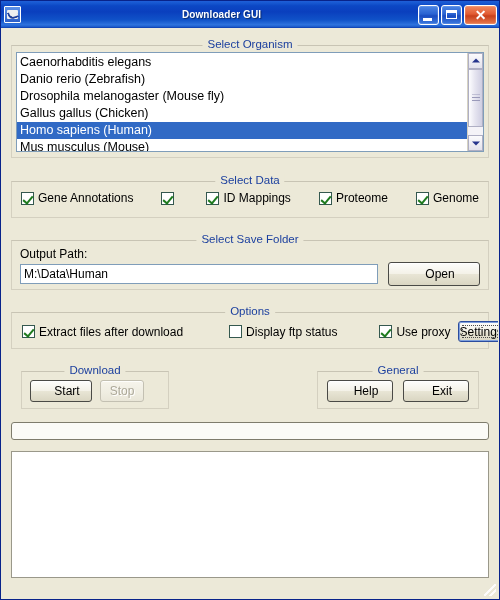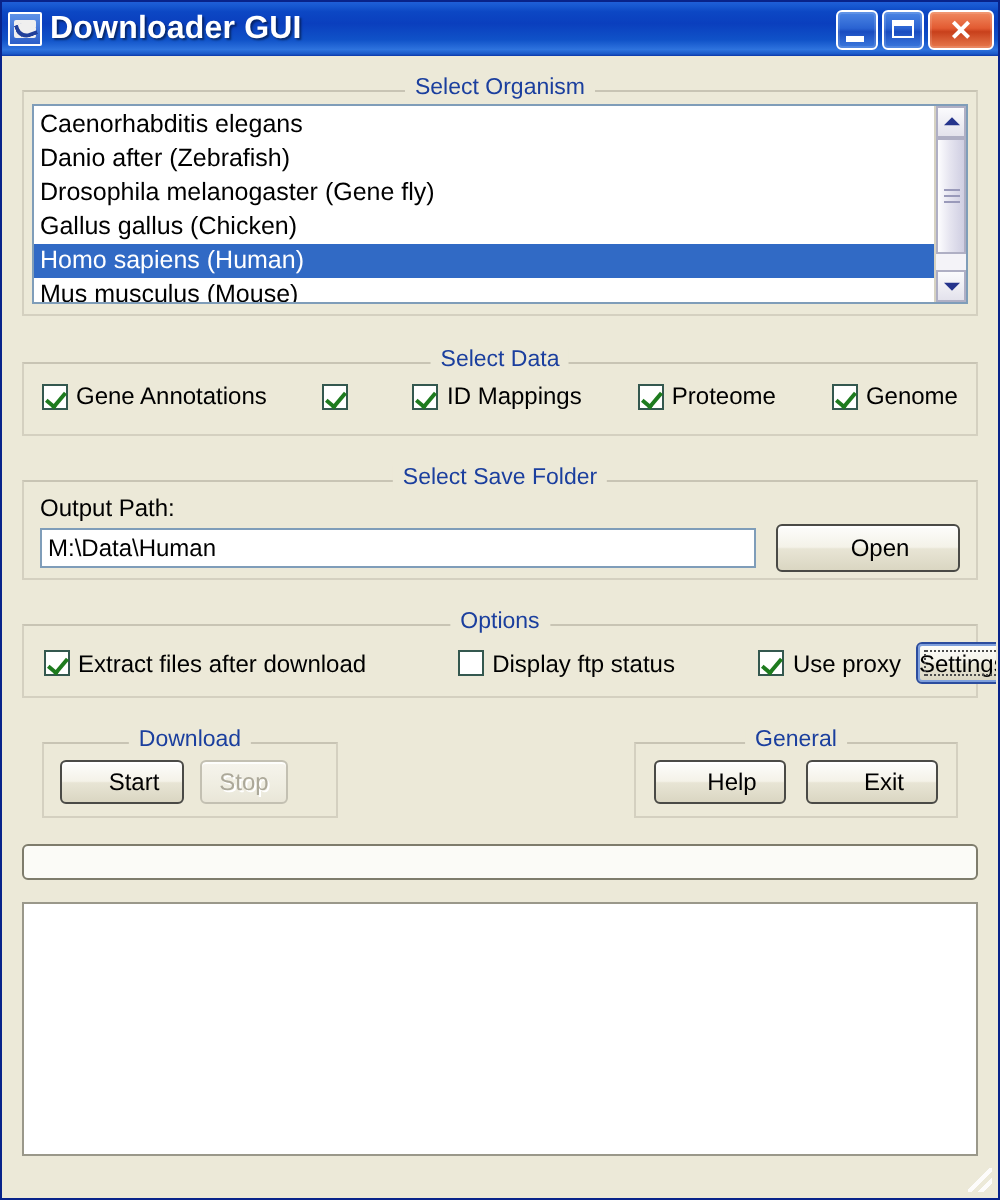--- a/index.html
+++ b/index.html
@@ -70,27 +70,28 @@
     position: absolute;
     left: 3px; top: 4px;
     width: 8px; height: 6px;
     border-bottom: 2px solid #21409A;
     border-left: 2px solid #21409A;
     transform: rotate(-20deg);
     border-radius: 0 0 0 6px;
   }
   .title-text {
     color: #ffffff;
-    font-size: 16px;
+    font-size: 10px;
     font-weight: bold;
     letter-spacing: 0.1px;
     text-shadow: 1px 1px 1px rgba(0,0,0,0.45);
     white-space: nowrap;
     flex: 1 1 auto;
     overflow: hidden;
+    text-align: center;
   }
   .caption-buttons {
     display: flex;
     align-items: center;
     gap: 2px;
     flex: 0 0 auto;
   }
   .cap-btn {
     width: 21px; height: 20px;
     border: 1px solid #ffffff;
@@ -479,22 +480,22 @@
     </div>
   </div>
 
   <div class="client">
 
     <div class="group grp-organism">
       <div class="legend">Select Organism</div>
       <div class="listbox">
         <div class="list-items">
           <div class="list-item">Caenorhabditis elegans</div>
-          <div class="list-item">Danio after (Zebrafish)</div>
-          <div class="list-item">Drosophila melanogaster (Gene fly)</div>
+          <div class="list-item">Danio rerio (Zebrafish)</div>
+          <div class="list-item">Drosophila melanogaster (Mouse fly)</div>
           <div class="list-item">Gallus gallus (Chicken)</div>
           <div class="list-item selected">Homo sapiens (Human)</div>
           <div class="list-item">Mus musculus (Mouse)</div>
 
         </div>
         <div class="scrollbar">
           <div class="sb-btn sb-up">
             <span class="sb-arrow"></span>
           </div>
           <div class="sb-track">

